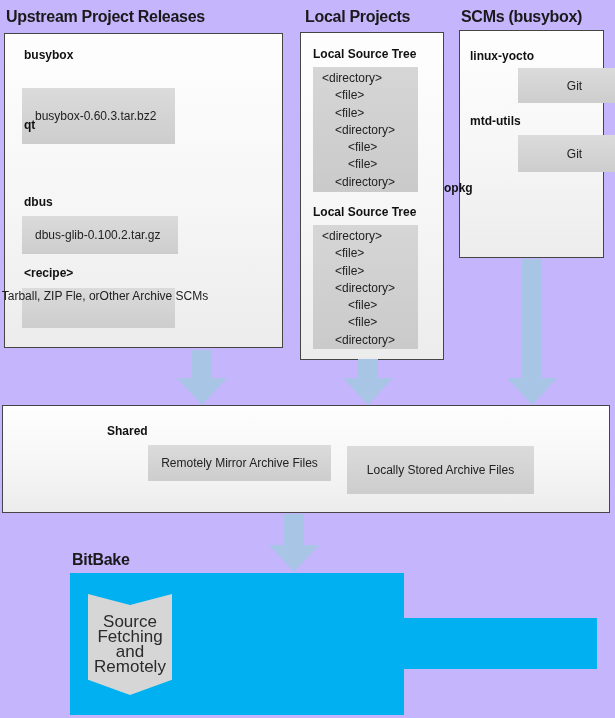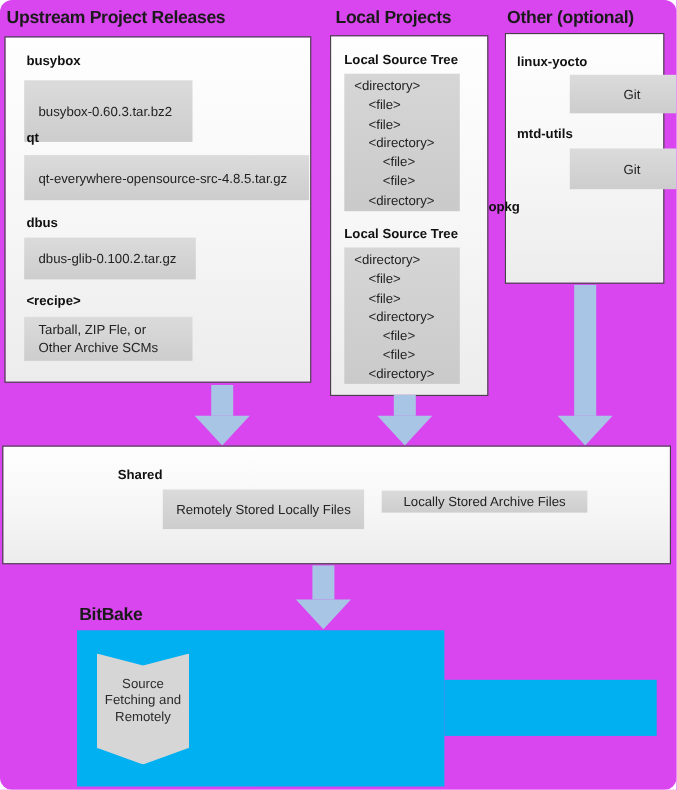--- a/index.html
+++ b/index.html
@@ -2,68 +2,65 @@
 <html style="--bitbake-fill: #00b0f0; --arrow-fill: #a9c5e5;"><head>
 <meta charset="utf-8">
 <style>
   :root{
     --bitbake-fill:#00b0f0;
     --arrow-fill:#a9c5e5;
     --panel-border:#454545;
   }
   *{box-sizing:border-box;margin:0;padding:0;}
   body{background:#ffffff;font-family:"Liberation Sans","DejaVu Sans",sans-serif;}
-  .canvas{position:relative;width:615px;height:718px;background:#d946ef;overflow:hidden;border-radius:11px;}
+  .canvas{position:relative;width:615px;height:718px;background:#c4b5fd;overflow:hidden;}
 
   .col-title{position:absolute;font-size:16px;font-weight:bold;color:#1a1a1a;letter-spacing:-0.3px;white-space:nowrap;}
   .panel{position:absolute;border:1px solid var(--panel-border);
          background:linear-gradient(180deg,#fefefe 0%,#f6f6f6 55%,#ececec 100%);}
   .lbl{position:absolute;font-size:12px;font-weight:bold;color:#111;white-space:nowrap;}
   .gbox{position:absolute;background:linear-gradient(180deg,#dbdbdb 0%,#cdcdcd 100%);
         font-size:12px;color:#222;display:flex;align-items:center;white-space:nowrap;}
   .gbox.padded{padding-left:13px;}
   .gbox.center{justify-content:center;margin-left:48px;}
-  .gbox.multiline{flex-direction:column;align-items:flex-start;justify-content:center;line-height:16px;}
+  .gbox.multiline{align-items:flex-start;justify-content:center;line-height:16px;}
 
   .tree-box{position:absolute;background:linear-gradient(180deg,#d6d6d6 0%,#cacaca 100%);
             font-size:12px;color:#222;padding-top:3px;}
   .tree-line{line-height:17.3px;white-space:nowrap;}
   .ind0{padding-left:9px;}
   .ind1{padding-left:22px;}
   .ind2{padding-left:35px;}
 
   .arrow{position:absolute;width:50px;}
   .arrow .shaft{width:20px;margin:0 auto;background:var(--arrow-fill);}
   .arrow .head{width:0;height:0;border-left:25px solid transparent;border-right:25px solid transparent;
                border-top:27px solid var(--arrow-fill);}
 
   .bb-box{position:absolute;background:var(--bitbake-fill);}
   .ribbon{position:absolute;background:#d6d6d6;
           clip-path:polygon(0 0,50% 11%,100% 0,100% 85%,50% 100%,0 85%);
           display:flex;flex-direction:column;align-items:center;justify-content:flex-start;
-          padding-top:20px;font-size:12px;line-height:15px;color:#2b2b2b;text-align:center;}
+          padding-top:20px;font-size:17px;line-height:15px;color:#2b2b2b;text-align:center;}
 </style>
 </head>
 <body>
 
 <div class="canvas">
 
   <div class="col-title" style="left:6px;top:8px">Upstream Project Releases</div>
   <div class="col-title" style="left:305px;top:8px">Local Projects</div>
-  <div class="col-title" style="left:461px;top:8px">Other (optional)</div>
+  <div class="col-title" style="left:461px;top:8px">SCMs (busybox)</div>
 
   <div class="panel" style="left:4px;top:33px;width:279px;height:315px"></div>
   <div class="lbl" style="left:24px;top:48px">busybox</div>
-  <div class="gbox padded" style="left:22px;top:73px;width:153px;height:56px">
+  <div class="gbox padded" style="left:22px;top:88px;width:153px;height:56px">
     <span>busybox-0.60.3.tar.bz2</span>
   </div>
   <div class="lbl" style="left:24px;top:118px">qt</div>
-  <div class="gbox padded" style="left:22px;top:141px;width:259px;height:41px">
-    <span>qt-everywhere-opensource-src-4.8.5.tar.gz</span>
-  </div>
   <div class="lbl" style="left:24px;top:195px">dbus</div>
   <div class="gbox padded" style="left:22px;top:216px;width:156px;height:38px">
     <span>dbus-glib-0.100.2.tar.gz</span>
   </div>
   <div class="lbl" style="left:24px;top:266px">&lt;recipe&gt;</div>
   <div class="gbox padded multiline" style="left:22px;top:288px;width:153px;height:40px">
     <span>Tarball, ZIP Fle, or</span>
     <span>Other Archive SCMs</span>
   </div>
 
@@ -109,23 +106,23 @@
     <div class="head"></div>
   </div>
   <div class="arrow" style="left:507px;top:259px">
     <div class="shaft" style="height:119px"></div>
     <div class="head"></div>
   </div>
 
   <div class="panel" style="left:2px;top:405px;width:608px;height:108px"></div>
   <div class="lbl" style="left:107px;top:424px">Shared</div>
   <div class="gbox center" style="left:100px;top:445px;width:183px;height:36px">
-    <span>Remotely Stored Locally Files</span>
+    <span>Remotely Mirror Archive Files</span>
   </div>
-  <div class="gbox center" style="left:299px;top:446px;width:187px;height:20px">
+  <div class="gbox center" style="left:299px;top:446px;width:187px;height:48px">
     <span>Locally Stored Archive Files</span>
   </div>
 
   <div class="arrow" style="left:269px;top:514px">
     <div class="shaft" style="height:31px"></div>
     <div class="head"></div>
   </div>
 
   <div class="col-title" style="left:72px;top:551px">BitBake</div>
   <div class="bb-box" style="left:70px;top:573px;width:334px;height:142px"></div>

